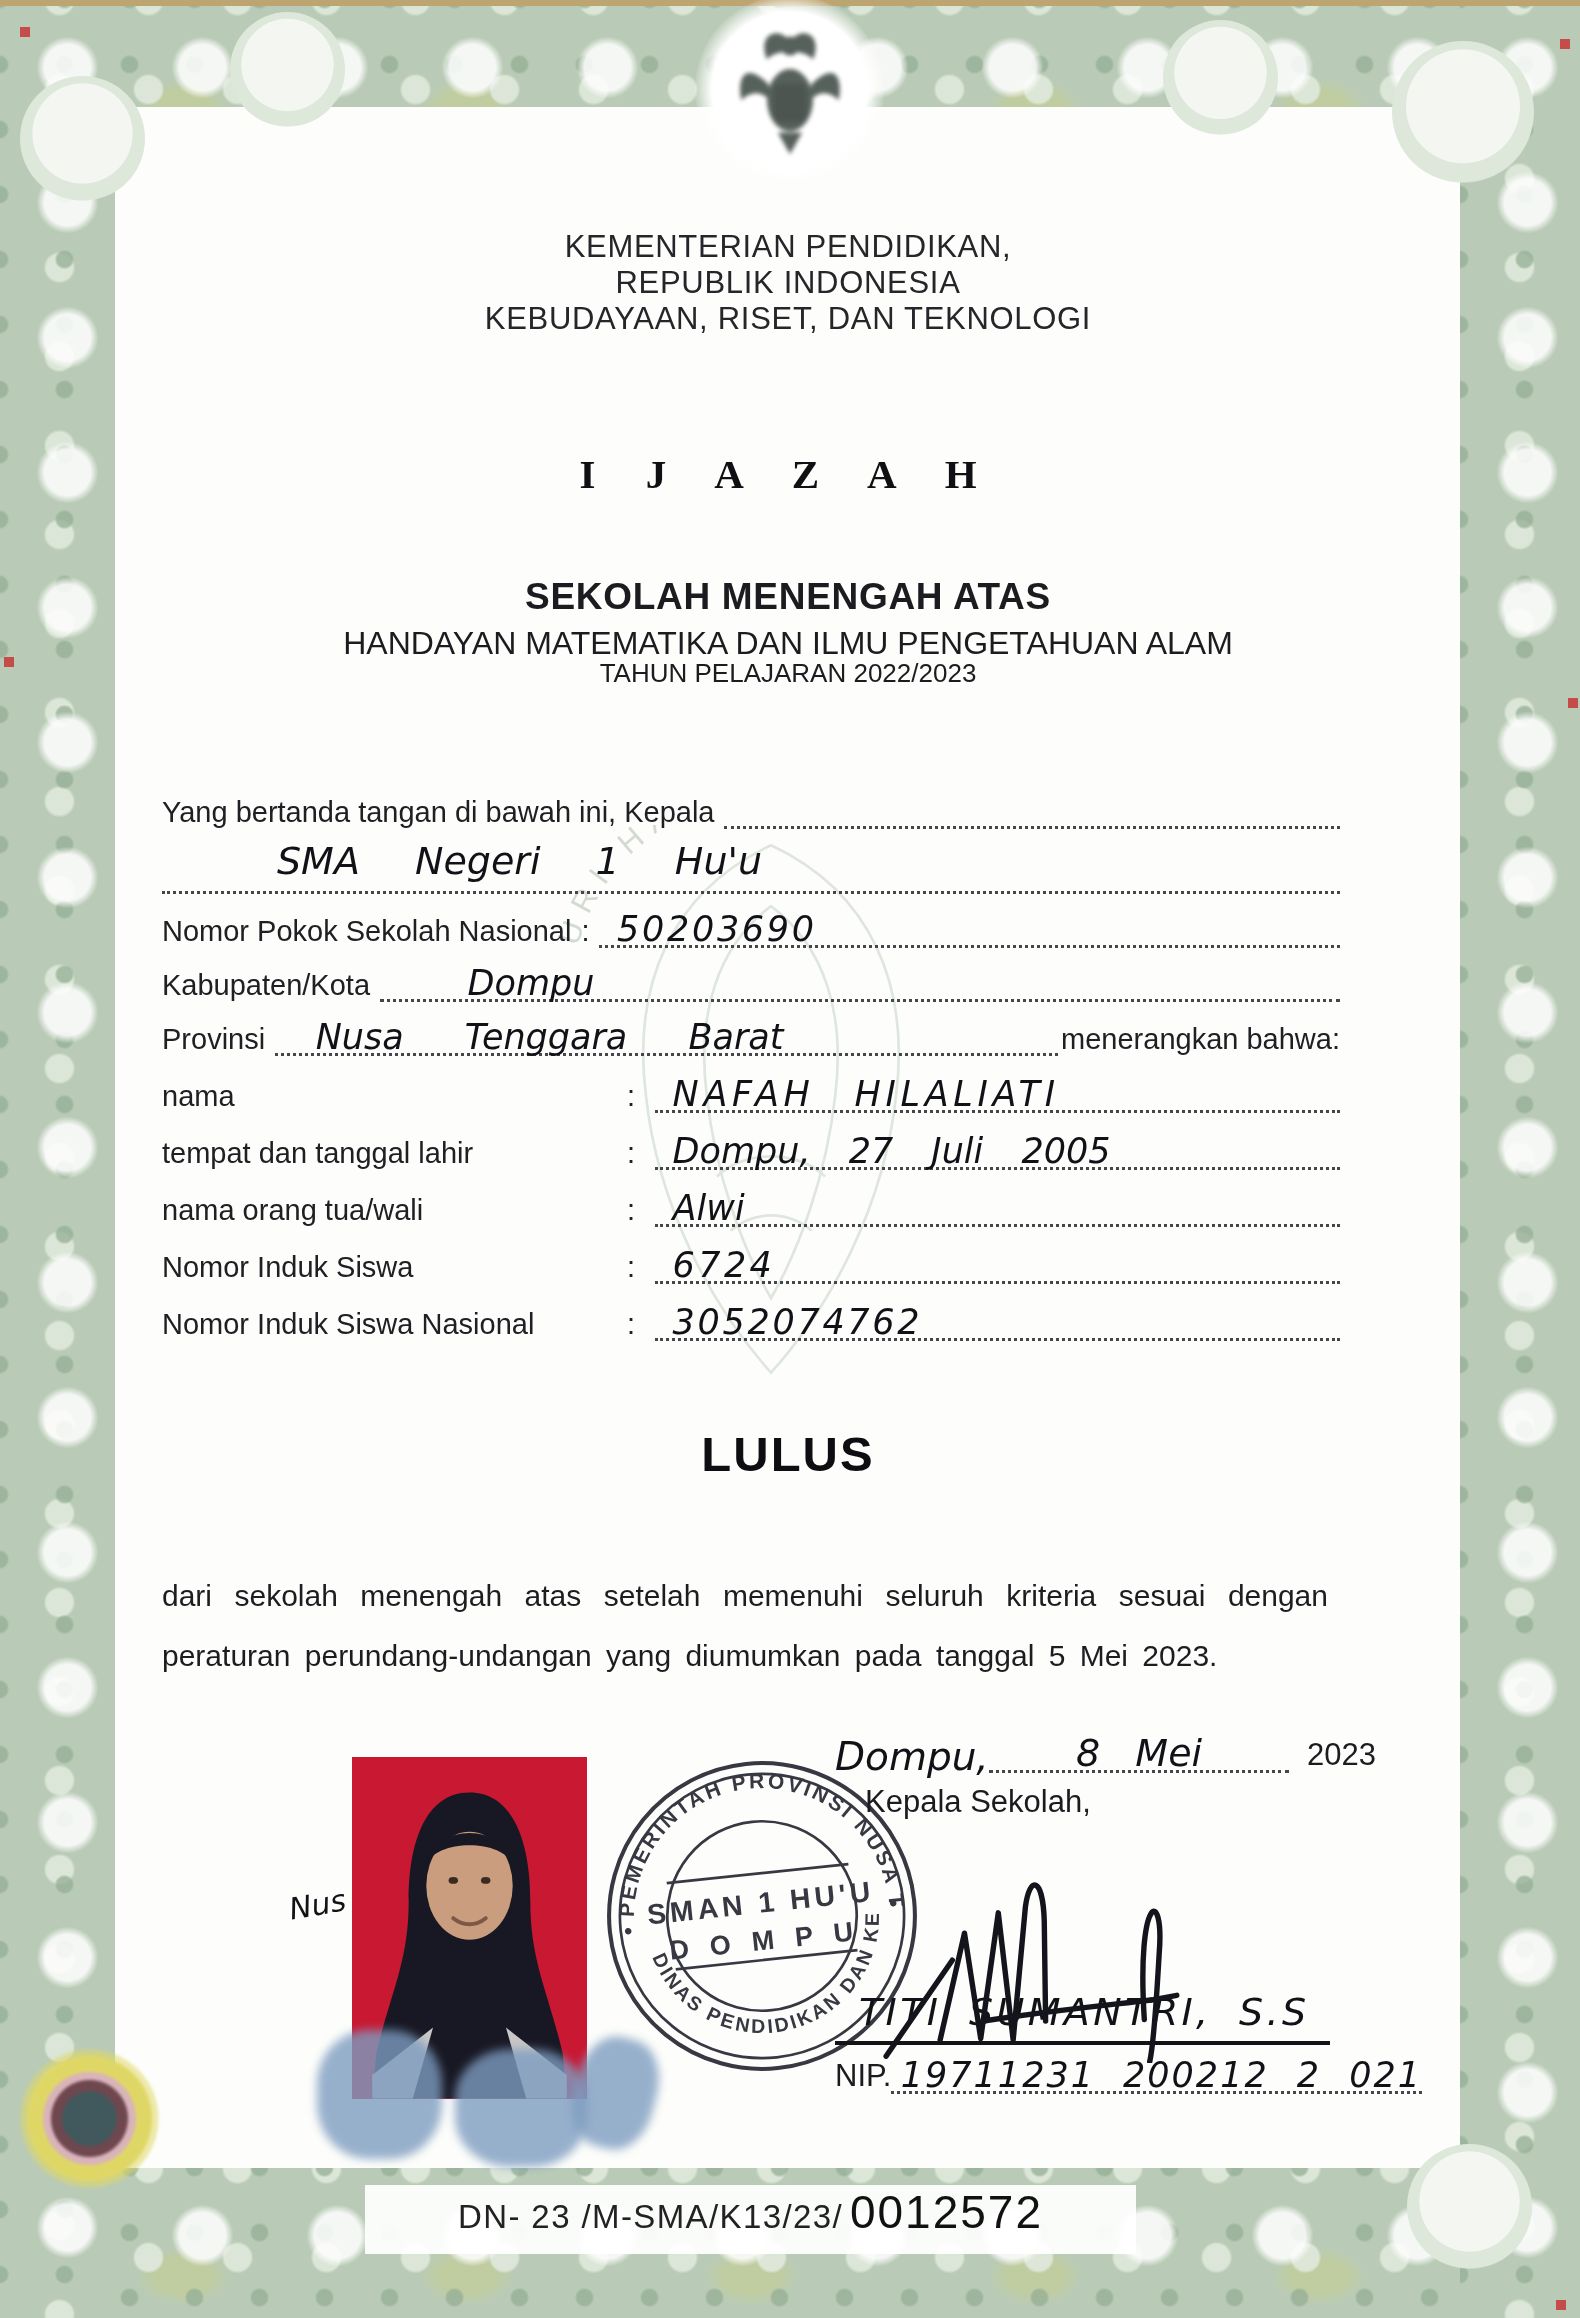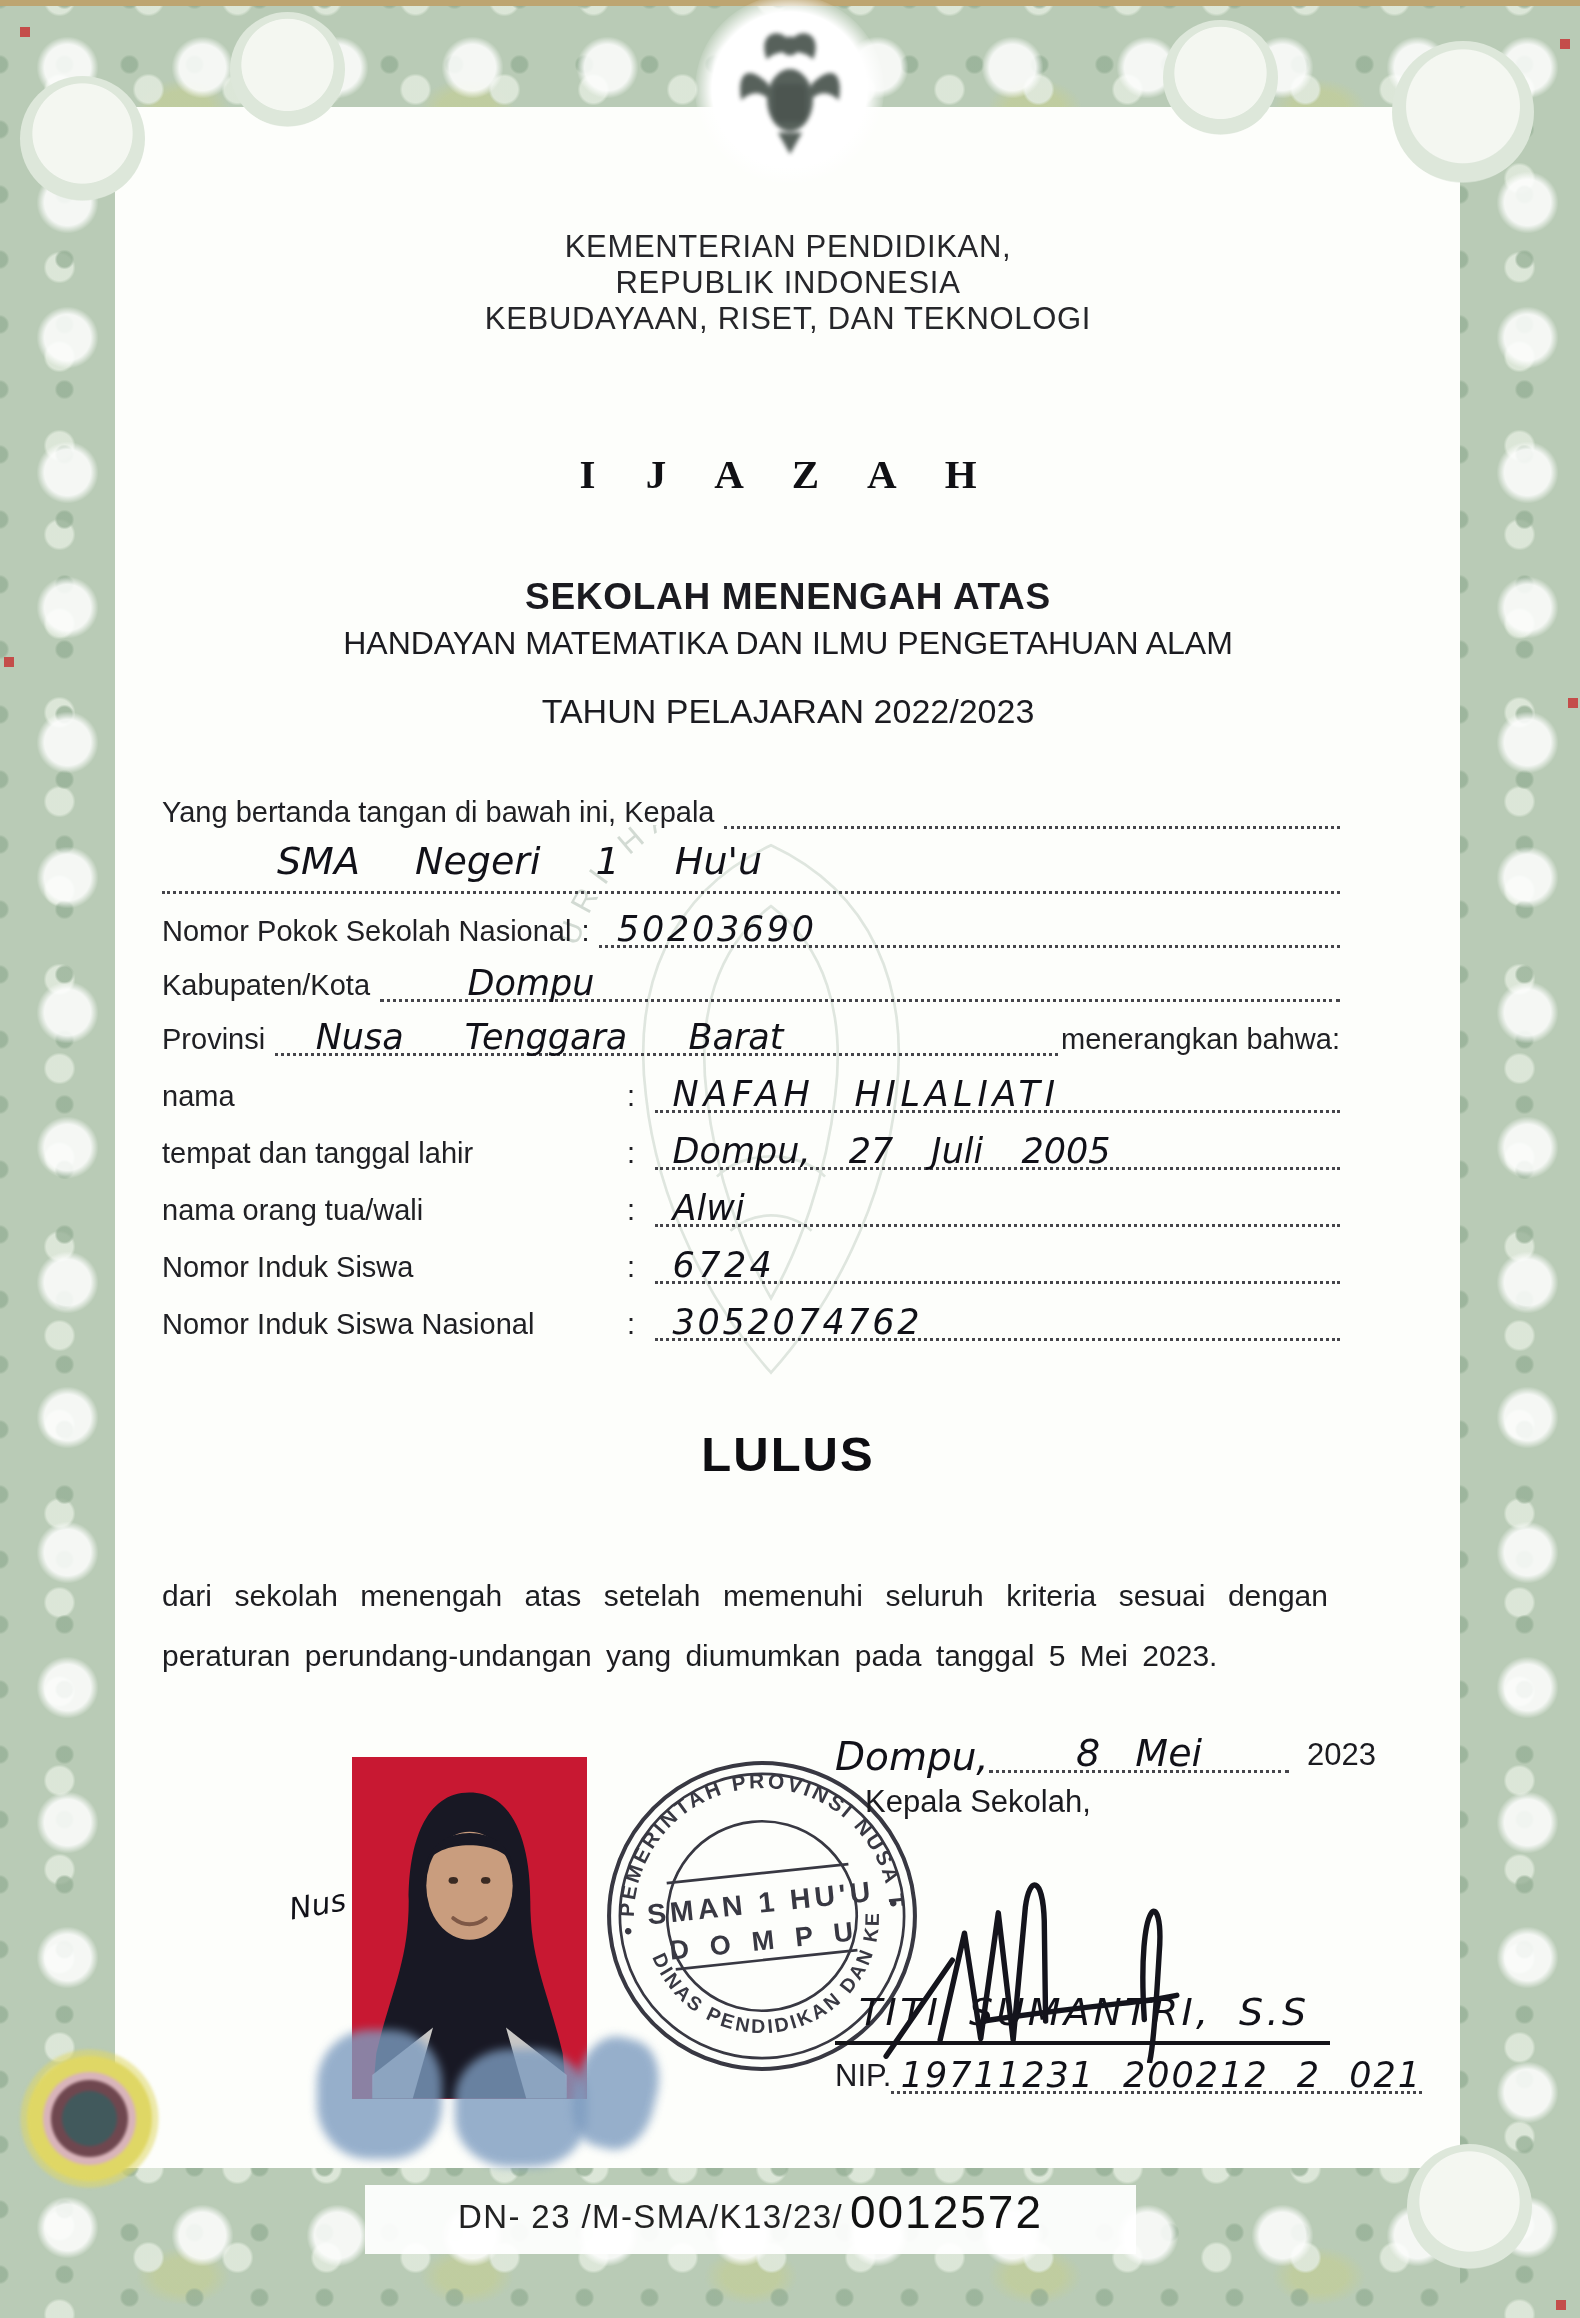--- a/index.html
+++ b/index.html
@@ -27,21 +27,21 @@
     background:radial-gradient(circle, #41595c 0 27px, #6f474f 28px 38px, #d9b4ba 39px 46px, #dfd765 47px 62px, rgba(223,215,101,.55) 63px 68px, rgba(223,215,101,0) 70px);}
   .speck{position:absolute;width:10px;height:10px;background:#c53737;opacity:.85;}
   
   .wmark{position:absolute;left:514px;top:825px;opacity:.85;}
   
   .ctr{position:absolute;left:115px;width:1346px;text-align:center;}
   .ministry{top:229px;font-size:31px;line-height:36px;letter-spacing:0.7px;color:#26262a;}
   .title{top:450px;font-family:"Liberation Serif",serif;font-weight:bold;font-size:41px;letter-spacing:20px;color:#101014;}
   .level{top:576px;font-weight:bold;font-size:37px;letter-spacing:0.7px;}
   .program{top:625px;font-size:32px;}
-  .year{top:692px;font-size:34px;}
+  .year{top:658px;font-size:26px;}
   
   .form{position:absolute;left:162px;top:775px;width:1178px;font-size:29px;color:#202024;}
   .frow{display:flex;align-items:flex-end;height:54px;position:relative;}
   .frow.school{height:62px;}
   .frow.low{height:57px;}
   .dotted{border-bottom:3.4px dotted #45454a;}
   .fill{flex:1;}
   .flabel{white-space:nowrap;}
   .flabel.wide{width:465px;flex:none;}
   .fcolon{width:28px;flex:none;text-align:left;}

